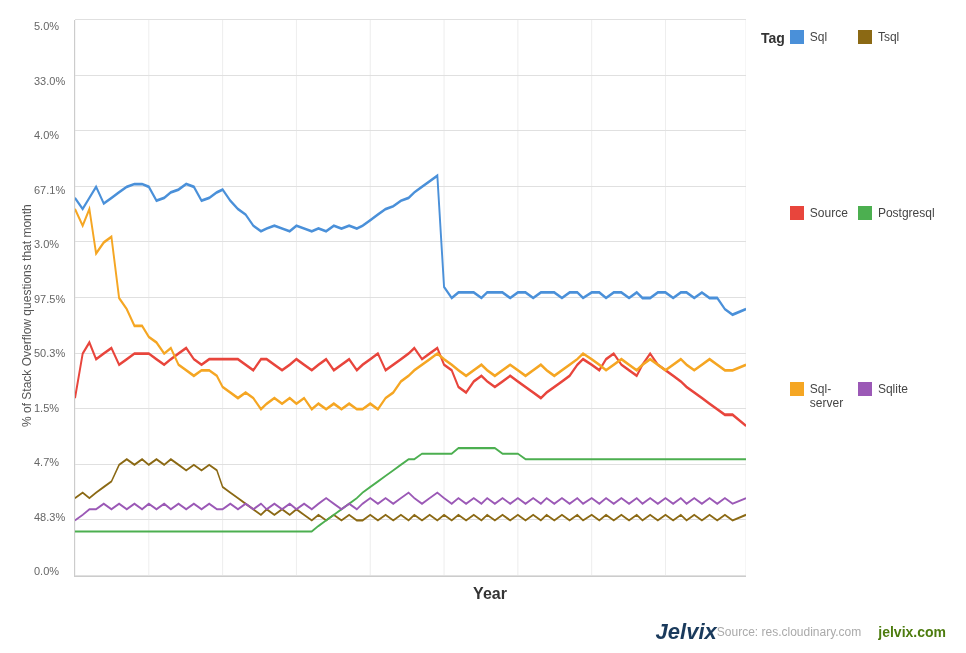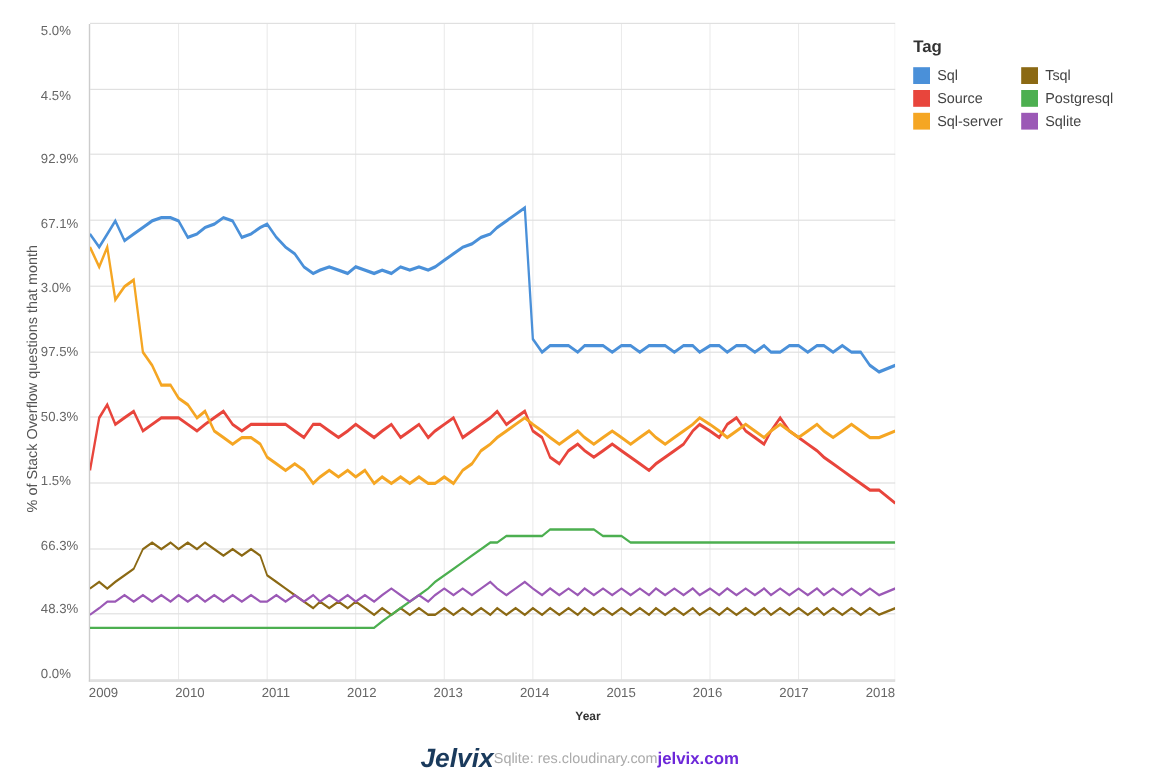--- a/index.html
+++ b/index.html
@@ -43,21 +43,21 @@
     .plot-area {
       flex: 1;
       position: relative;
       border-left: 1px solid #ccc;
       border-bottom: 1px solid #ccc;
     }
     .legend-area {
       width: 200px;
       padding: 10px 15px;
       display: flex;
-      flex-direction: column;
+      flex-direction: row;
       gap: 5px;
     }
     .legend-title {
       font-size: 14px;
       font-weight: bold;
       color: #333;
       margin-bottom: 5px;
     }
     .legend-grid {
       display: grid;
@@ -71,21 +71,21 @@
       font-size: 12px;
       color: #444;
     }
     .legend-color {
       width: 14px;
       height: 14px;
       flex-shrink: 0;
     }
     .x-axis-label {
       text-align: center;
-      font-size: 10px;
+      font-size: 16px;
       font-weight: bold;
       color: #333;
       padding: 8px 0;
     }
     .y-tick-labels {
       display: flex;
       flex-direction: column-reverse;
       justify-content: space-between;
       height: 100%;
       padding: 0 5px 0 0;
@@ -111,62 +111,63 @@
       border-top: 1px solid #e0e0e0;
     }
     svg.chart-svg {
       position: absolute;
       top: 0; left: 0;
       width: 100%;
       height: 100%;
     }
     .footer {
       display: flex;
-      justify-content: center;
+      justify-content: flex-end;
       align-items: center;
       padding: 8px 20px;
       border-top: none;
     }
     .footer-brand-left {
       font-size: 22px;
       font-style: italic;
       color: #1a3a5c;
       font-weight: bold;
     }
     .footer-source {
       font-size: 12px;
       color: #aaa;
     }
     .footer-brand-right {
       font-size: 14px;
-      color: #6d28d9;
+      color: #4d7c0f;
       font-weight: bold;
+      margin-left: 17px;
     }
   </style>
 </head>
 <body>
 
 <div class="chart-container">
   <div class="chart-area">
     <div class="y-axis-label">% of Stack Overflow questions that month</div>
     <div class="chart-inner">
       <div class="chart-top">
         <div style="display:flex;flex:1;">
           <div class="y-ticks">
             <div class="y-tick-labels" id="y-tick-labels">
                 <div>0.0%</div>
                 <div>48.3%</div>
-                <div>66.3%</div>
+                <div>4.7%</div>
                 <div>1.5%</div>
                 <div>50.3%</div>
                 <div>97.5%</div>
                 <div>3.0%</div>
                 <div>67.1%</div>
-                <div>92.9%</div>
-                <div>4.5%</div>
+                <div>4.0%</div>
+                <div>33.0%</div>
                 <div>5.0%</div>
               </div>
           </div>
           <div class="plot-area" id="plot-area">
 
             <div class="grid-line" style="bottom:0%"></div>
             <div class="grid-line" style="bottom:10%"></div>
             <div class="grid-line" style="bottom:20%"></div>
             <div class="grid-line" style="bottom:30%"></div>
             <div class="grid-line" style="bottom:40%"></div>
@@ -292,34 +293,22 @@
                 <div class="legend-color" style="background-color: rgb(245, 166, 35);"></div>
                 <span>Sql-server</span>
               </div>
               <div class="legend-item">
                 <div class="legend-color" style="background-color: rgb(155, 89, 182);"></div>
                 <span>Sqlite</span>
               </div>
             </div>
         </div>
       </div>
-      <div class="x-tick-labels" id="x-tick-labels" style="margin-top:4px;">
-          <div>2009</div>
-          <div>2010</div>
-          <div>2011</div>
-          <div>2012</div>
-          <div>2013</div>
-          <div>2014</div>
-          <div>2015</div>
-          <div>2016</div>
-          <div>2017</div>
-          <div>2018</div>
-        </div>
       <div class="x-axis-label">Year</div>
     </div>
   </div>
 </div>
 
 <div class="footer">
   <div class="footer-brand-left">Jelvix</div>
-  <div class="footer-source">Sqlite: res.cloudinary.com</div>
+  <div class="footer-source">Source: res.cloudinary.com</div>
   <div class="footer-brand-right">jelvix.com</div>
 </div>
 
 </body></html>

